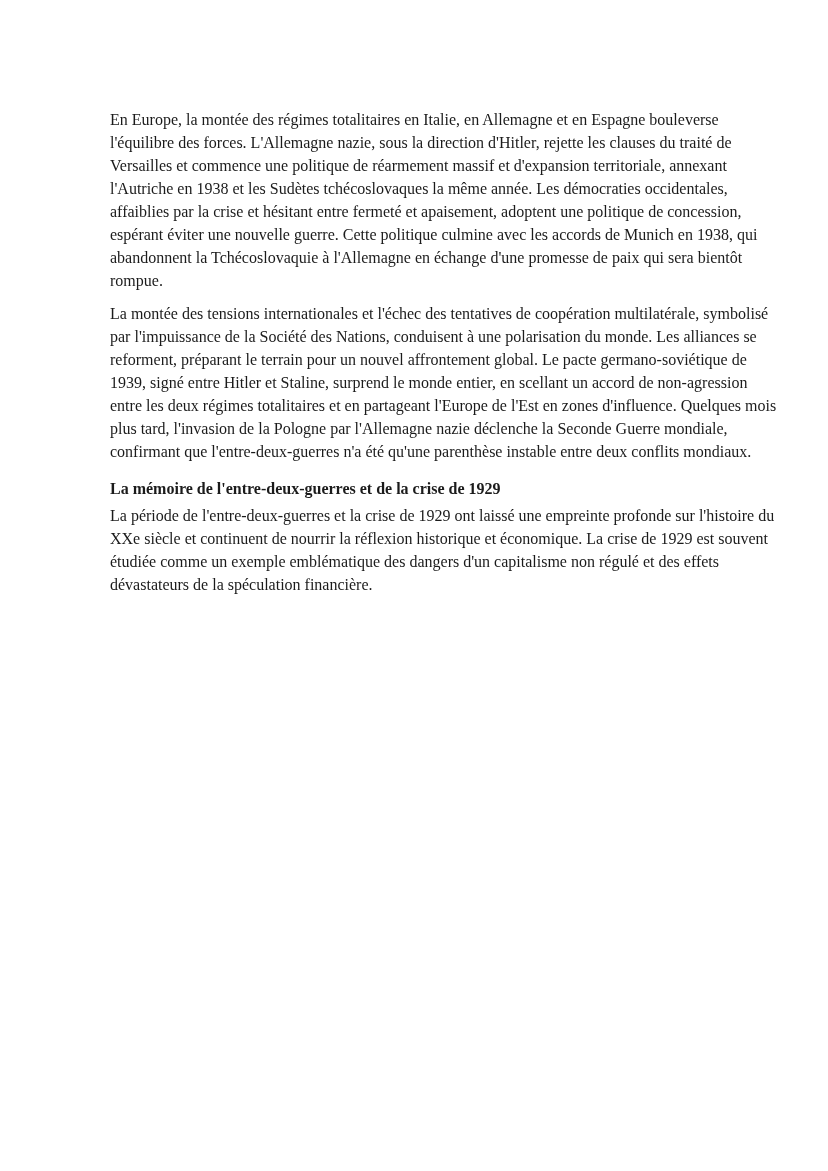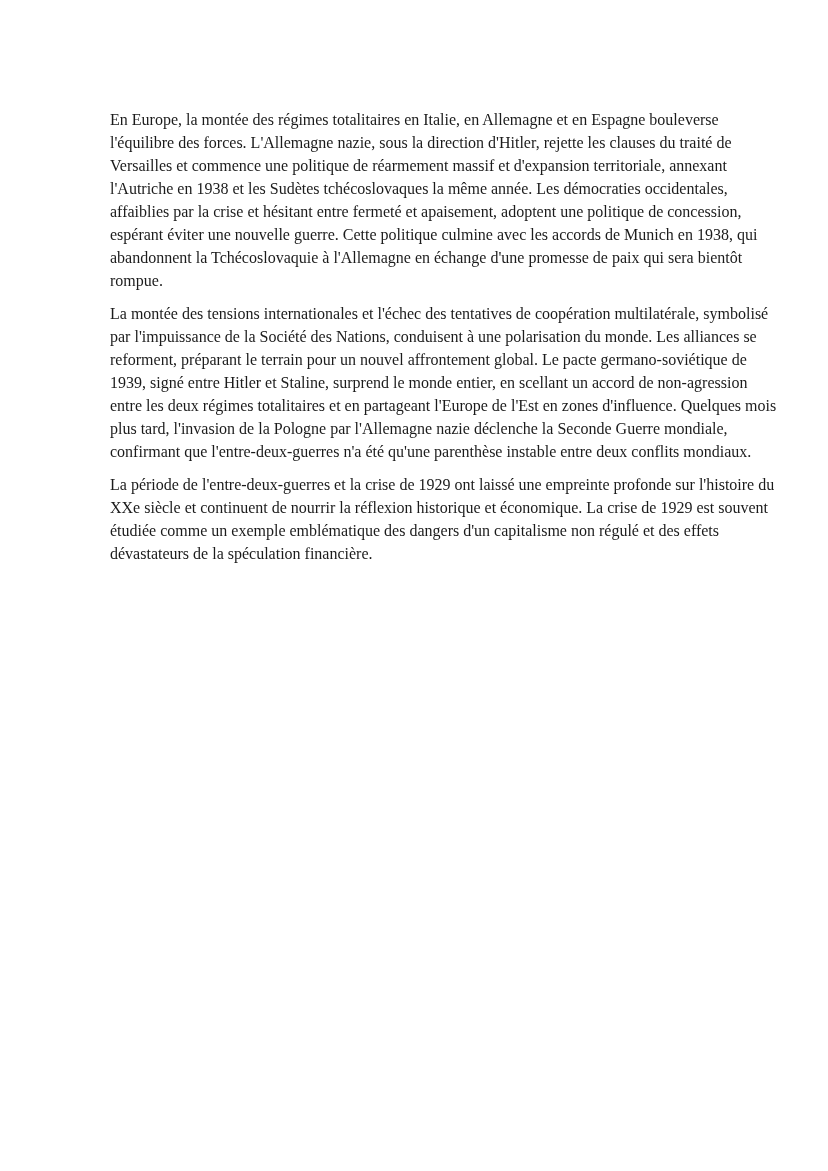--- a/index.html
+++ b/index.html
@@ -41,15 +41,16 @@
     margin: 14px 0 4px 0;
   }
 </style>
 </head>
 <body>
 
 <div class="page" style="background: rgb(255, 255, 255);">
   <div class="content" style="color: rgb(27, 27, 27);">
     <p>En Europe, la montée des régimes totalitaires en Italie, en Allemagne et en Espagne bouleverse l'équilibre des forces. L'Allemagne nazie, sous la direction d'Hitler, rejette les clauses du traité de Versailles et commence une politique de réarmement massif et d'expansion territoriale, annexant l'Autriche en 1938 et les Sudètes tchécoslovaques la même année. Les démocraties occidentales, affaiblies par la crise et hésitant entre fermeté et apaisement, adoptent une politique de concession, espérant éviter une nouvelle guerre. Cette politique culmine avec les accords de Munich en 1938, qui abandonnent la Tchécoslovaquie à l'Allemagne en échange d'une promesse de paix qui sera bientôt rompue.</p>
     <p>La montée des tensions internationales et l'échec des tentatives de coopération multilatérale, symbolisé par l'impuissance de la Société des Nations, conduisent à une polarisation du monde. Les alliances se reforment, préparant le terrain pour un nouvel affrontement global. Le pacte germano-soviétique de 1939, signé entre Hitler et Staline, surprend le monde entier, en scellant un accord de non-agression entre les deux régimes totalitaires et en partageant l'Europe de l'Est en zones d'influence. Quelques mois plus tard, l'invasion de la Pologne par l'Allemagne nazie déclenche la Seconde Guerre mondiale, confirmant que l'entre-deux-guerres n'a été qu'une parenthèse instable entre deux conflits mondiaux.</p>
+    <h2>La mémoire de l'entre-deux-guerres et de la crise de 1929</h2>
     <p>La période de l'entre-deux-guerres et la crise de 1929 ont laissé une empreinte profonde sur l'histoire du XXe siècle et continuent de nourrir la réflexion historique et économique. La crise de 1929 est souvent étudiée comme un exemple emblématique des dangers d'un capitalisme non régulé et des effets dévastateurs de la spéculation financière.</p>
   </div>
 </div>
 
 </body></html>

